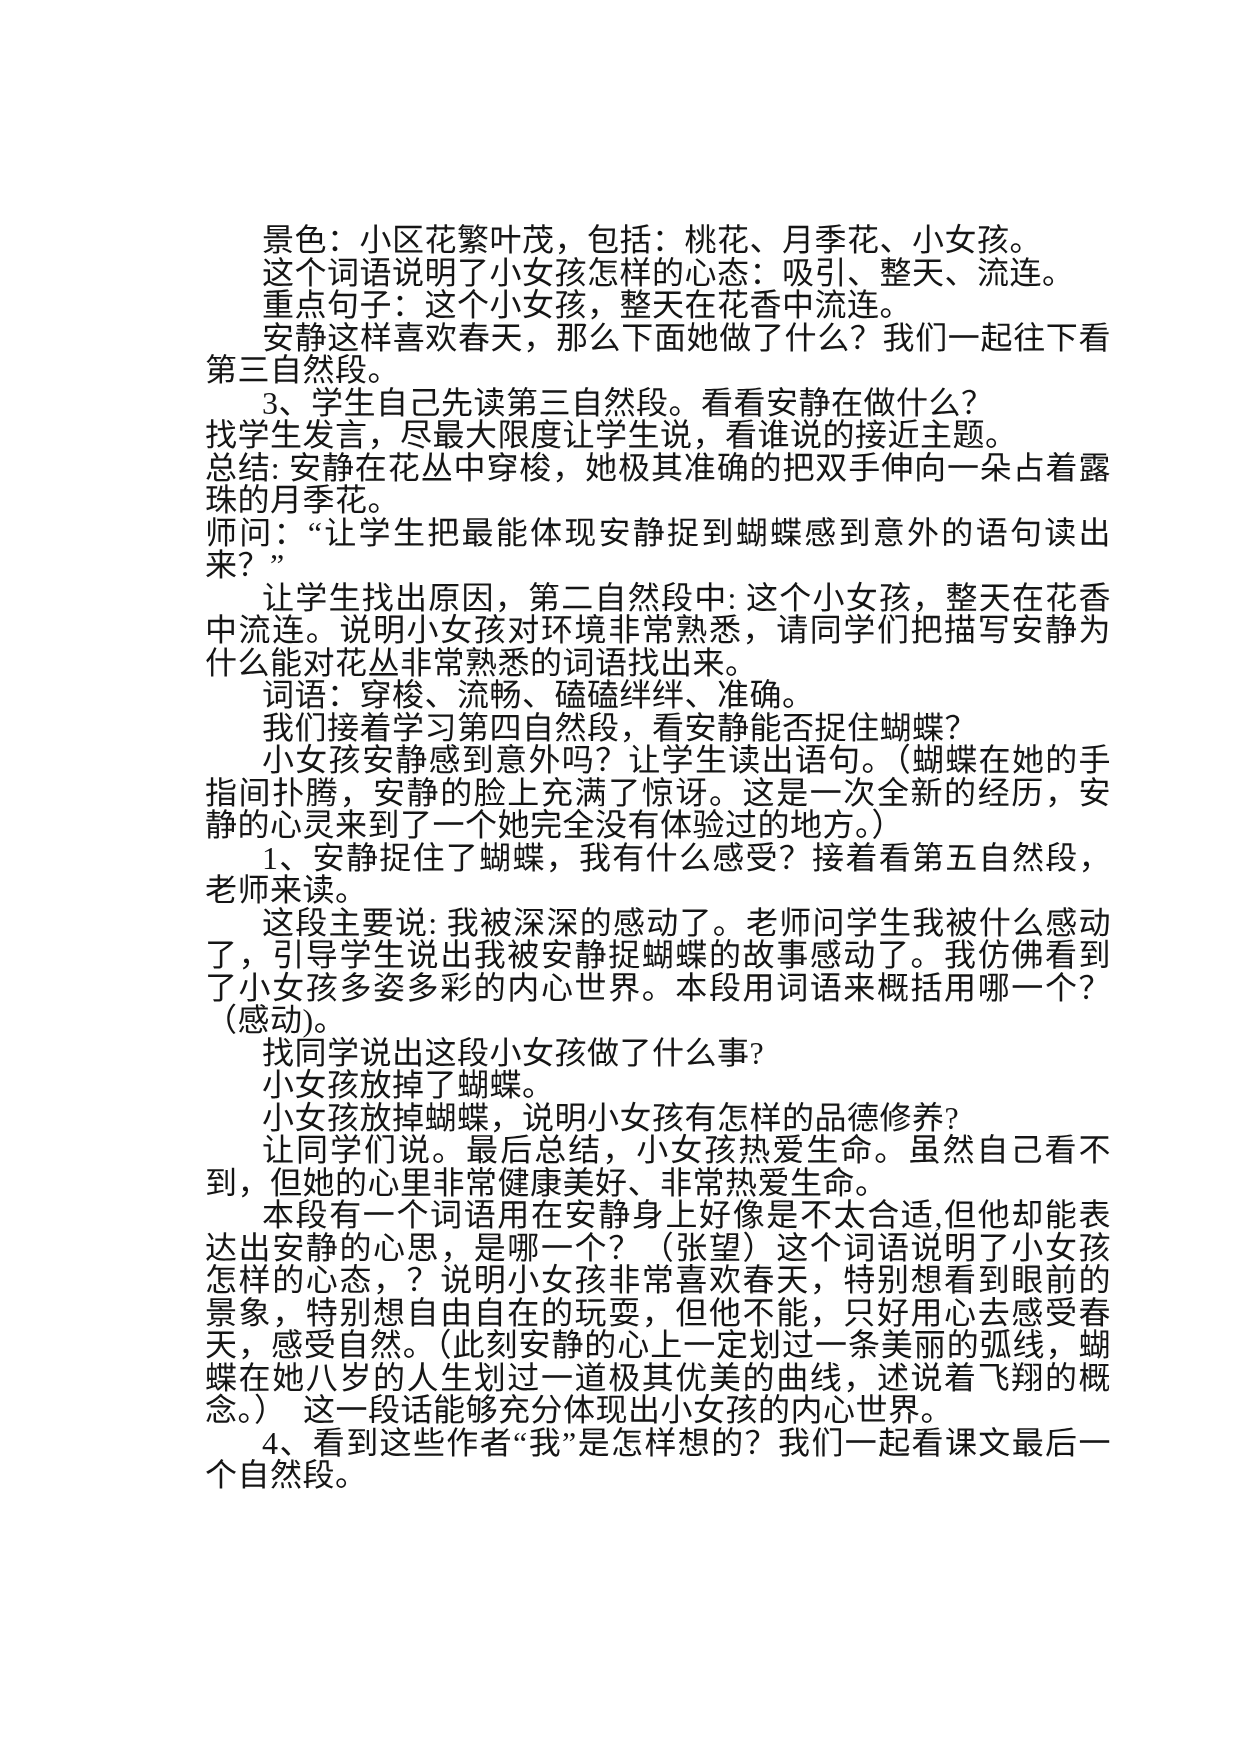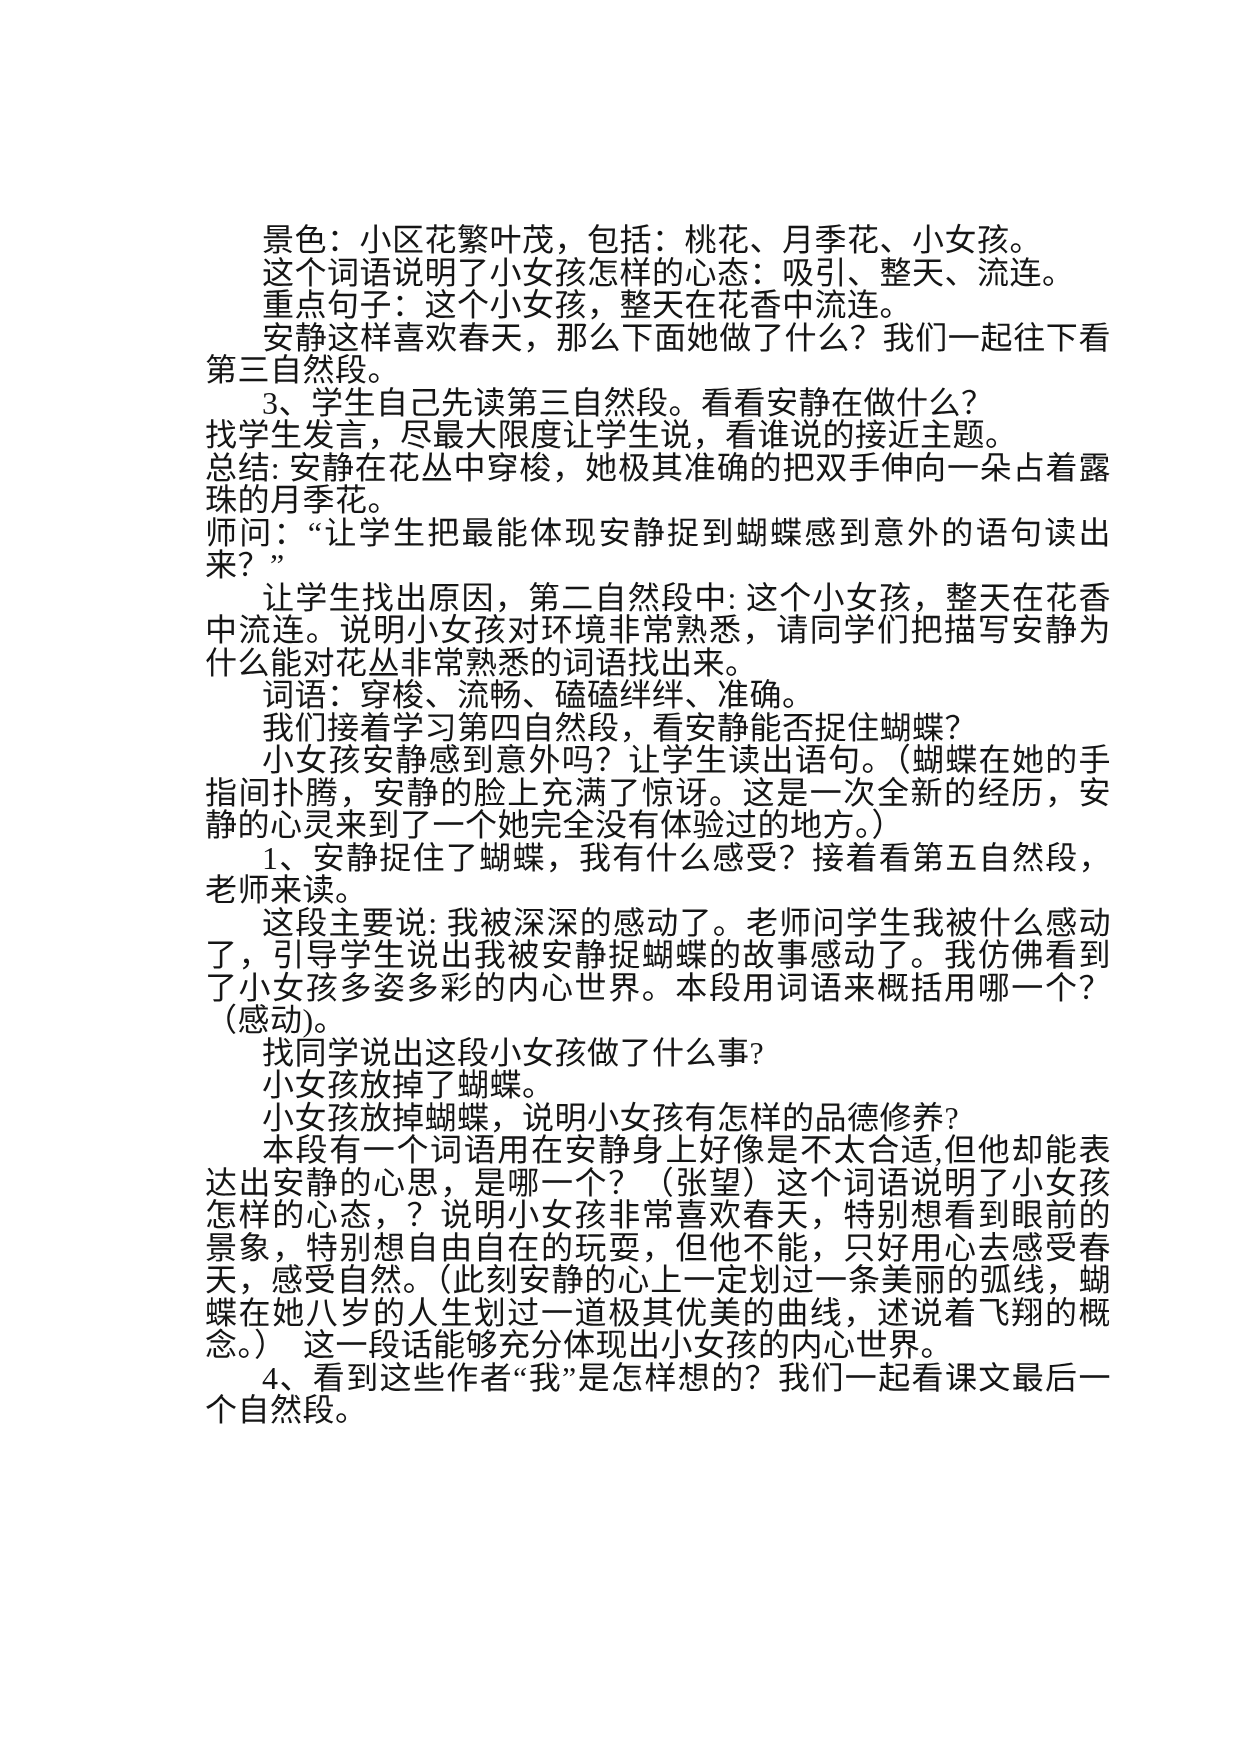--- a/index.html
+++ b/index.html
@@ -51,16 +51,17 @@
       <p class="para">师问：“让学生把最能体现安静捉到蝴蝶感到意外的语句读出来？”</p>
       <p class="para indent">让学生找出原因，第二自然段中: 这个小女孩，整天在花香中流连。说明小女孩对环境非常熟悉，请同学们把描写安静为什么能对花丛非常熟悉的词语找出来。</p>
       <p class="para indent">词语：穿梭、流畅、磕磕绊绊、准确。</p>
       <p class="para indent">我们接着学习第四自然段，看安静能否捉住蝴蝶？</p>
       <p class="para indent">小女孩安静感到意外吗？让学生读出语句。（蝴蝶在她的手指间扑腾，安静的脸上充满了惊讶。这是一次全新的经历，安静的心灵来到了一个她完全没有体验过的地方。）</p>
       <p class="para indent">1、安静捉住了蝴蝶，我有什么感受？接着看第五自然段，老师来读。</p>
       <p class="para indent">这段主要说: 我被深深的感动了。老师问学生我被什么感动了，引导学生说出我被安静捉蝴蝶的故事感动了。我仿佛看到了小女孩多姿多彩的内心世界。本段用词语来概括用哪一个？（感动)。</p>
       <p class="para indent">找同学说出这段小女孩做了什么事?</p>
       <p class="para indent">小女孩放掉了蝴蝶。</p>
       <p class="para indent">小女孩放掉蝴蝶，说明小女孩有怎样的品德修养?</p>
+      <p class="para indent">让同学们说。最后总结，小女孩热爱生命。虽然自己看不到，但她的心里非常健康美好、非常热爱生命。</p>
       <p class="para indent">本段有一个词语用在安静身上好像是不太合适,但他却能表达出安静的心思，是哪一个？（张望）这个词语说明了小女孩怎样的心态，？说明小女孩非常喜欢春天，特别想看到眼前的景象，特别想自由自在的玩耍，但他不能，只好用心去感受春天，感受自然。（此刻安静的心上一定划过一条美丽的弧线，蝴蝶在她八岁的人生划过一道极其优美的曲线，述说着飞翔的概念。）　这一段话能够充分体现出小女孩的内心世界。</p>
       <p class="para indent">4、看到这些作者“我”是怎样想的？我们一起看课文最后一个自然段。</p>
     </div>
 </div>
 
 </body></html>

